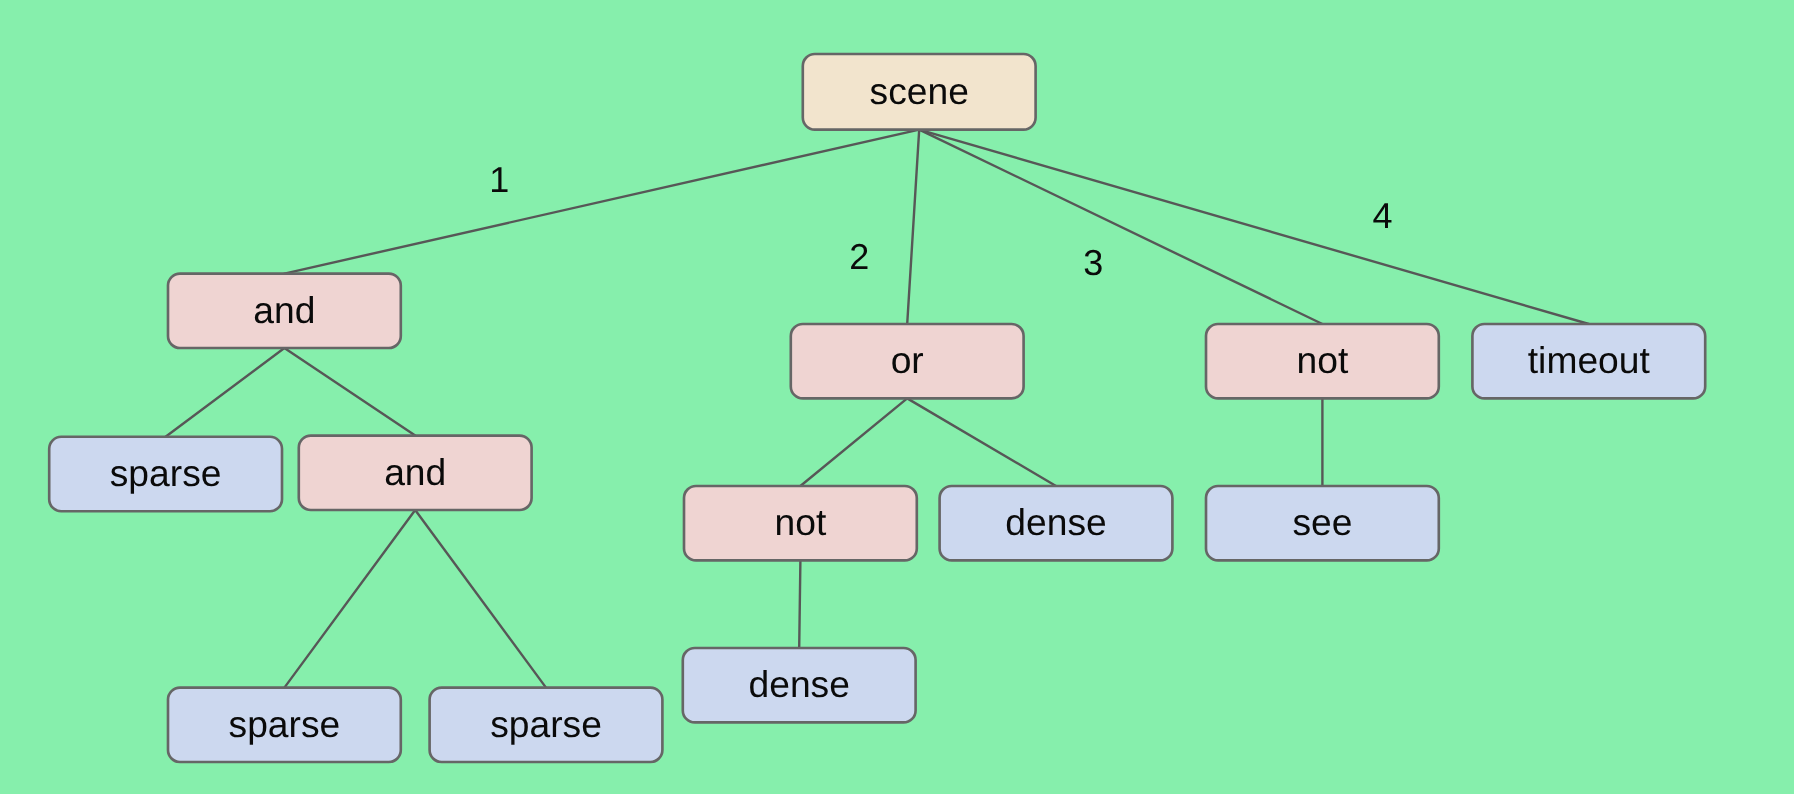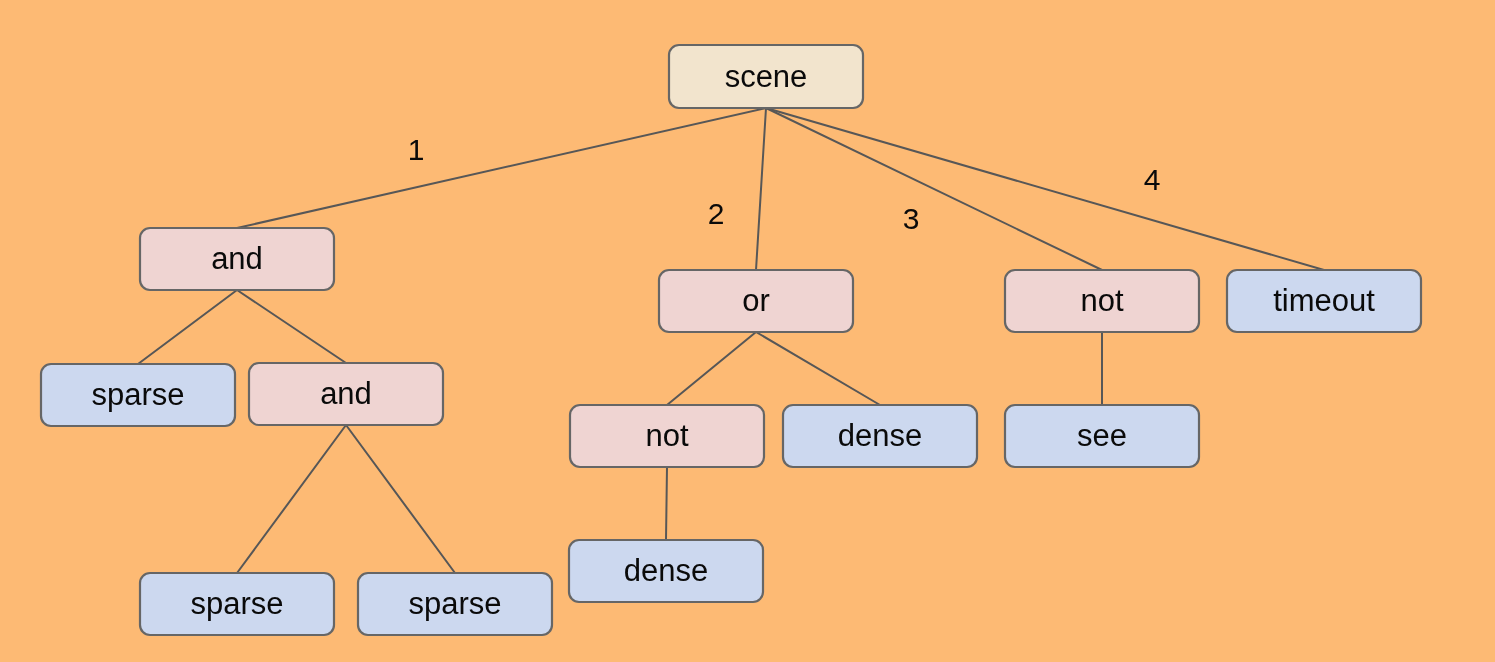--- a/index.html
+++ b/index.html
@@ -47,21 +47,21 @@
     font-family: "Liberation Sans", sans-serif;
     font-size: 30px;
     fill: #0a0a0a;
     text-anchor: middle;
     dominant-baseline: middle;
   }
 </style>
 </head>
 <body>
 
-<div id="canvas" style="background: #fdba74;">
+<div id="canvas" style="background: #86efac;">
   <svg id="tree-svg" viewBox="0 0 1495 662">
     <g id="edges-layer">
         <line x1="766" y1="108" x2="237" y2="228" class="edge-line" stroke="#575757"></line>
         <line x1="766" y1="108" x2="756" y2="270" class="edge-line" stroke="#575757"></line>
         <line x1="766" y1="108" x2="1102" y2="270" class="edge-line" stroke="#575757"></line>
         <line x1="766" y1="108" x2="1324" y2="270" class="edge-line" stroke="#575757"></line>
         <line x1="237" y1="290" x2="138" y2="364" class="edge-line" stroke="#575757"></line>
         <line x1="237" y1="290" x2="346" y2="363" class="edge-line" stroke="#575757"></line>
         <line x1="346" y1="425" x2="237" y2="573" class="edge-line" stroke="#575757"></line>
         <line x1="346" y1="425" x2="455" y2="573" class="edge-line" stroke="#575757"></line>

